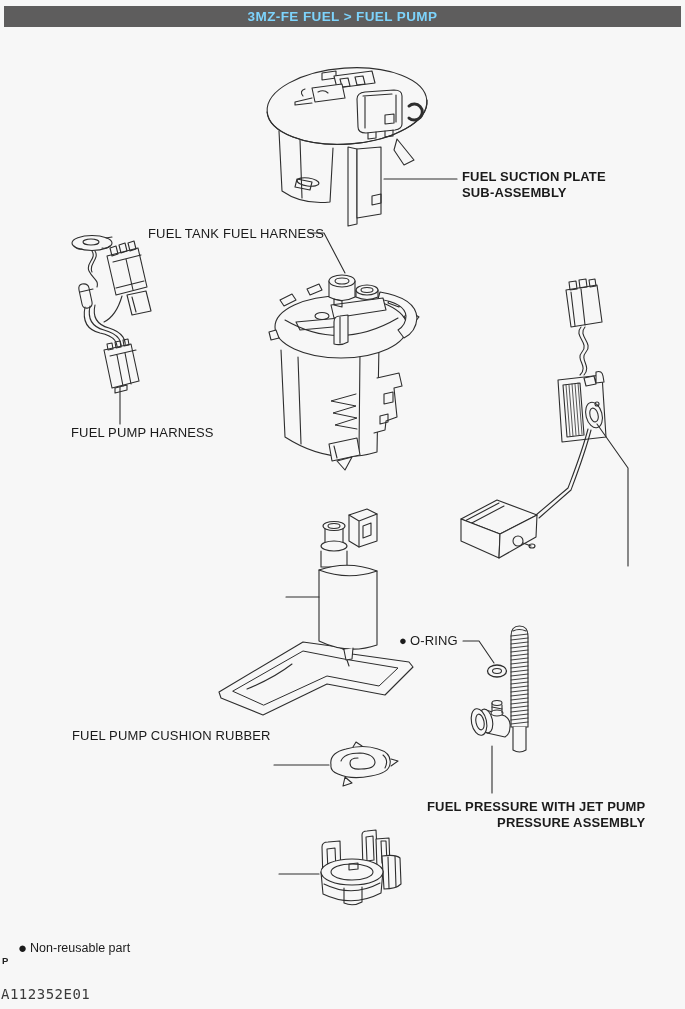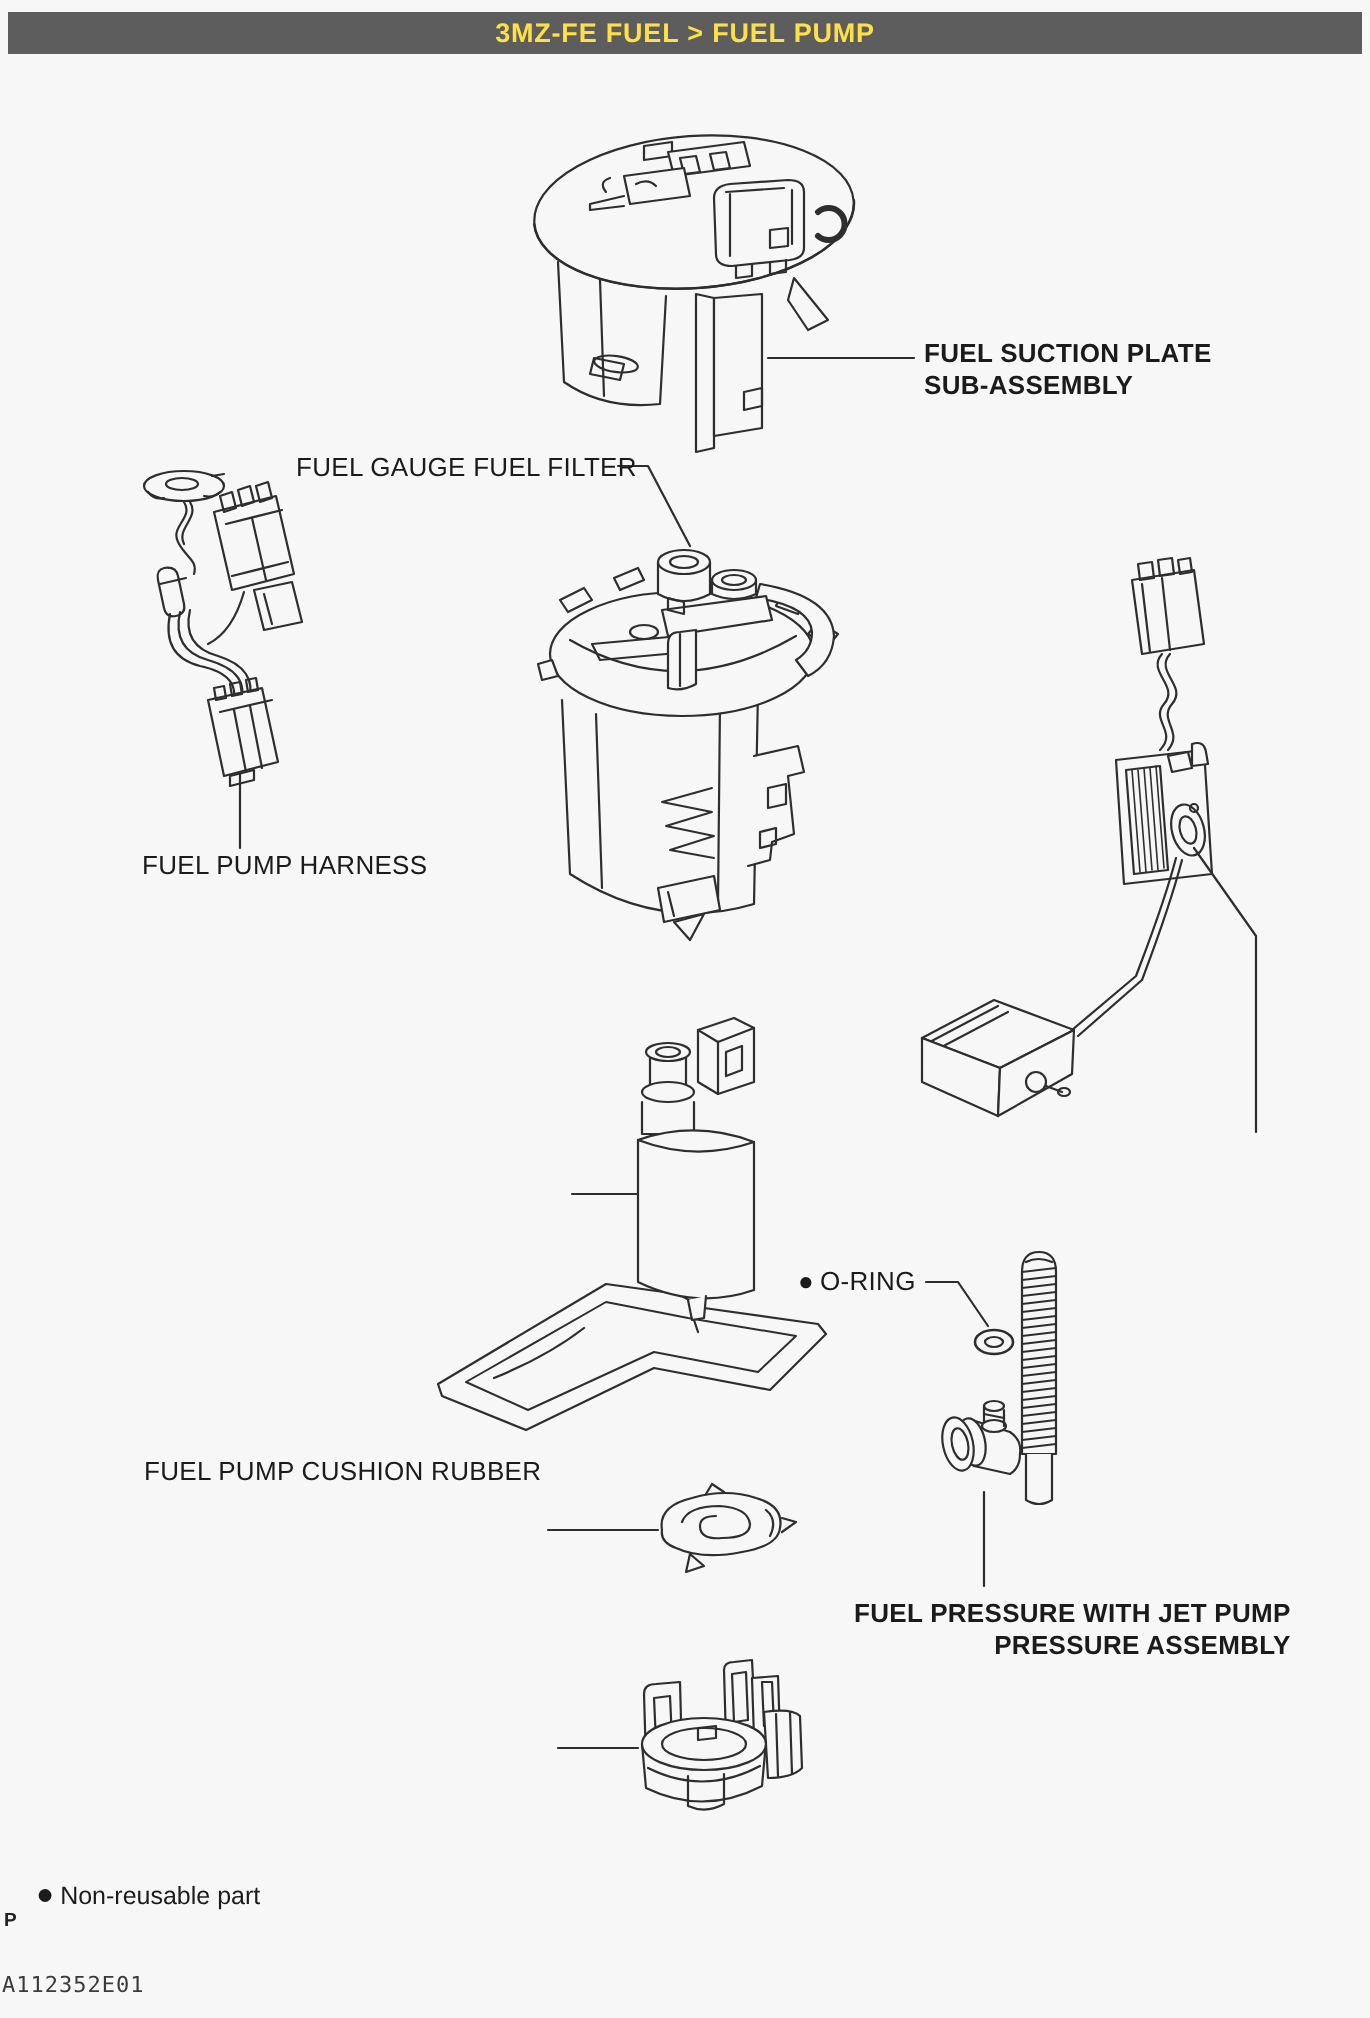--- a/index.html
+++ b/index.html
@@ -1,30 +1,30 @@
 <!DOCTYPE html>
 <html><head>
 <meta charset="utf-8">
 <style>
   html,body{margin:0;padding:0;background:#e8e8e8;}
   .page{position:relative;width:685px;height:1009px;background:#f7f7f7;overflow:hidden;
         font-family:"Liberation Sans", sans-serif;color:#1b1b1b;}
   .header-bar{position:absolute;left:4px;top:6px;width:677px;height:21px;background:#5e5d5d;
         display:flex;align-items:center;justify-content:center;}
-  .header-bar .title{color:#fde047;font-size:13.5px;font-weight:bold;letter-spacing:.4px;}
+  .header-bar .title{color:#7dd3fc;font-size:13.5px;font-weight:bold;letter-spacing:.4px;}
   svg.diagram{position:absolute;left:0;top:0;}
   .lbl{position:absolute;font-size:13px;letter-spacing:.15px;line-height:16.5px;white-space:nowrap;}
   .lbl.two{line-height:15.5px;font-weight:bold;}
   .dotrow{display:flex;align-items:center;gap:3px;}
   .dot{font-size:13px;line-height:10px;}
   .legend{position:absolute;left:18px;top:941px;display:flex;align-items:center;gap:3px;font-size:12.5px;}
   .legend .dot{font-size:15px;}
   .pmark{position:absolute;left:2px;top:955px;font-size:9.5px;font-weight:bold;color:#222;}
   .figid{position:absolute;left:1px;top:986px;font-family:"DejaVu Sans Mono","Liberation Mono",monospace;
-        font-size:11px;color:#3a3a3a;letter-spacing:.5px;}
+        font-size:14px;color:#3a3a3a;letter-spacing:.5px;}
 </style>
 </head>
 <body>
 
 <div class="page">
 
   <div class="header-bar">
     <span class="title">3MZ-FE FUEL &gt; FUEL PUMP</span>
   </div>
 
@@ -204,21 +204,21 @@
       <path d="M274 765 L329 765"></path>
       <path d="M279 874 L319 874"></path>
     </g>
   </svg>
 
   <div class="lbl two" style="left:462px;top:169px;">
     <div>FUEL SUCTION PLATE</div>
     <div>SUB-ASSEMBLY</div>
   </div>
 
-  <div class="lbl" style="left:148px;top:226px;">FUEL GAUGE FUEL FILTER</div>
+  <div class="lbl" style="left:148px;top:226px;">FUEL TANK FUEL HARNESS</div>
 
   <div class="lbl" style="left:71px;top:425px;">FUEL PUMP HARNESS</div>
 
 
 
   <div class="lbl dotrow" style="left:399px;top:633px;">
     <span class="dot">●</span>
     <span>O-RING</span>
   </div>
 

